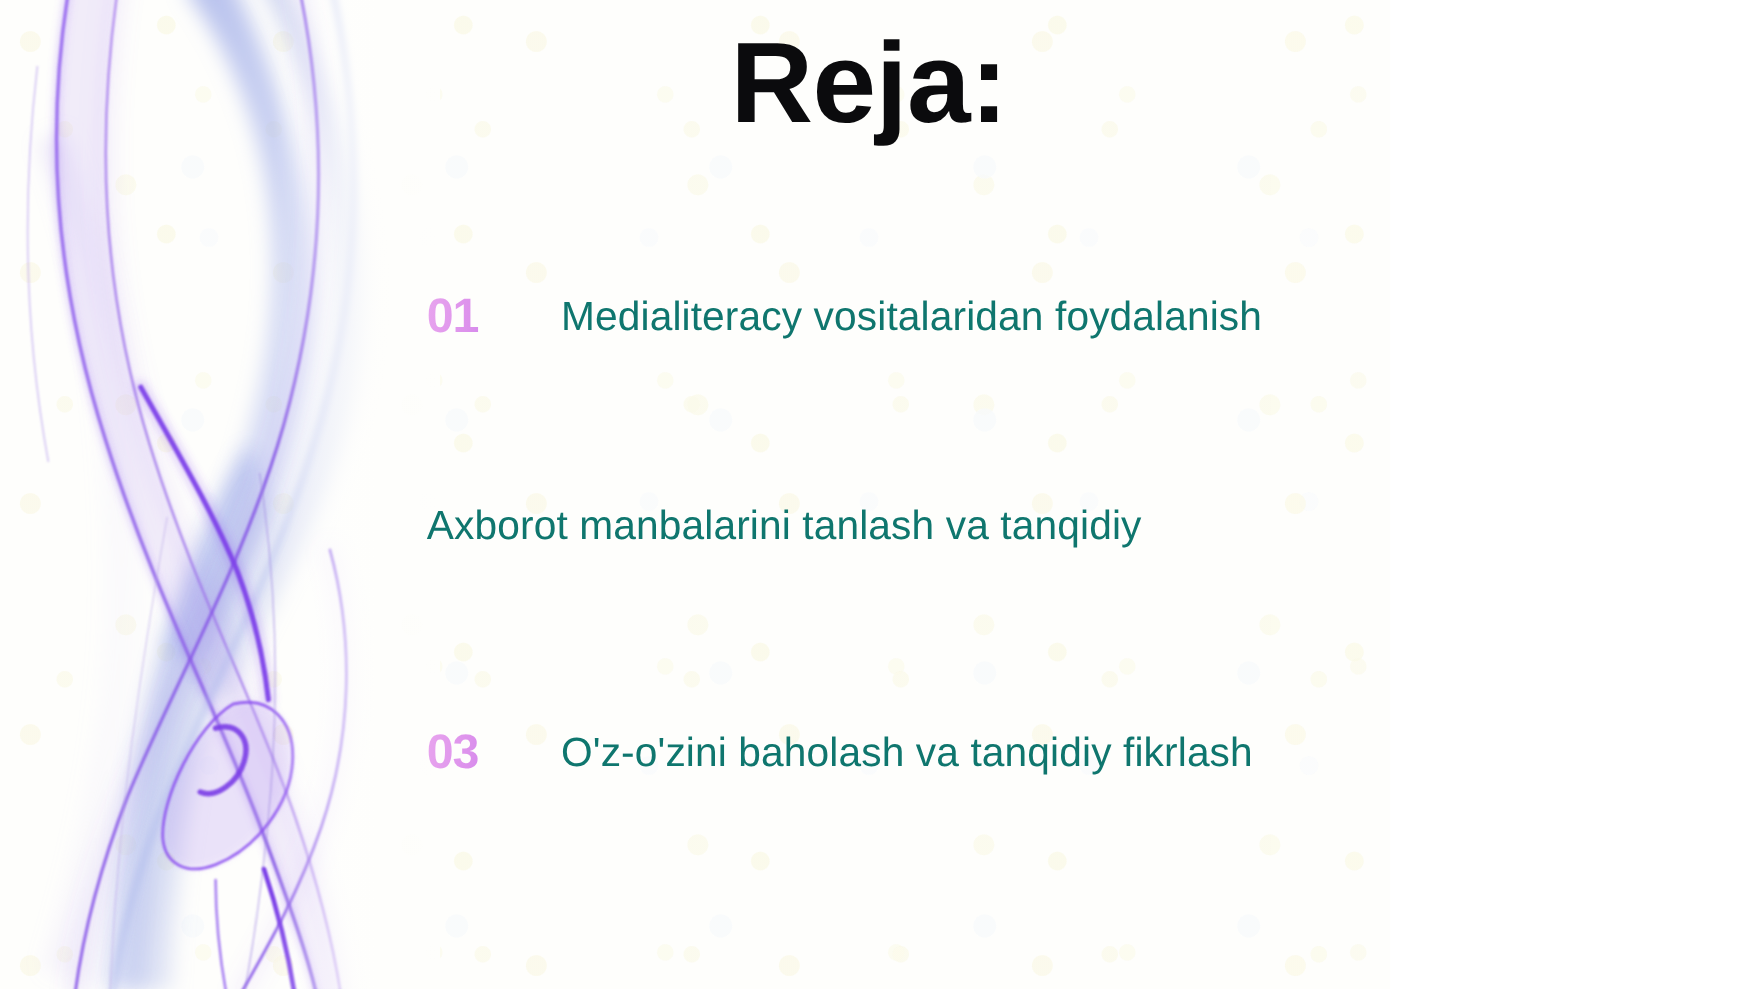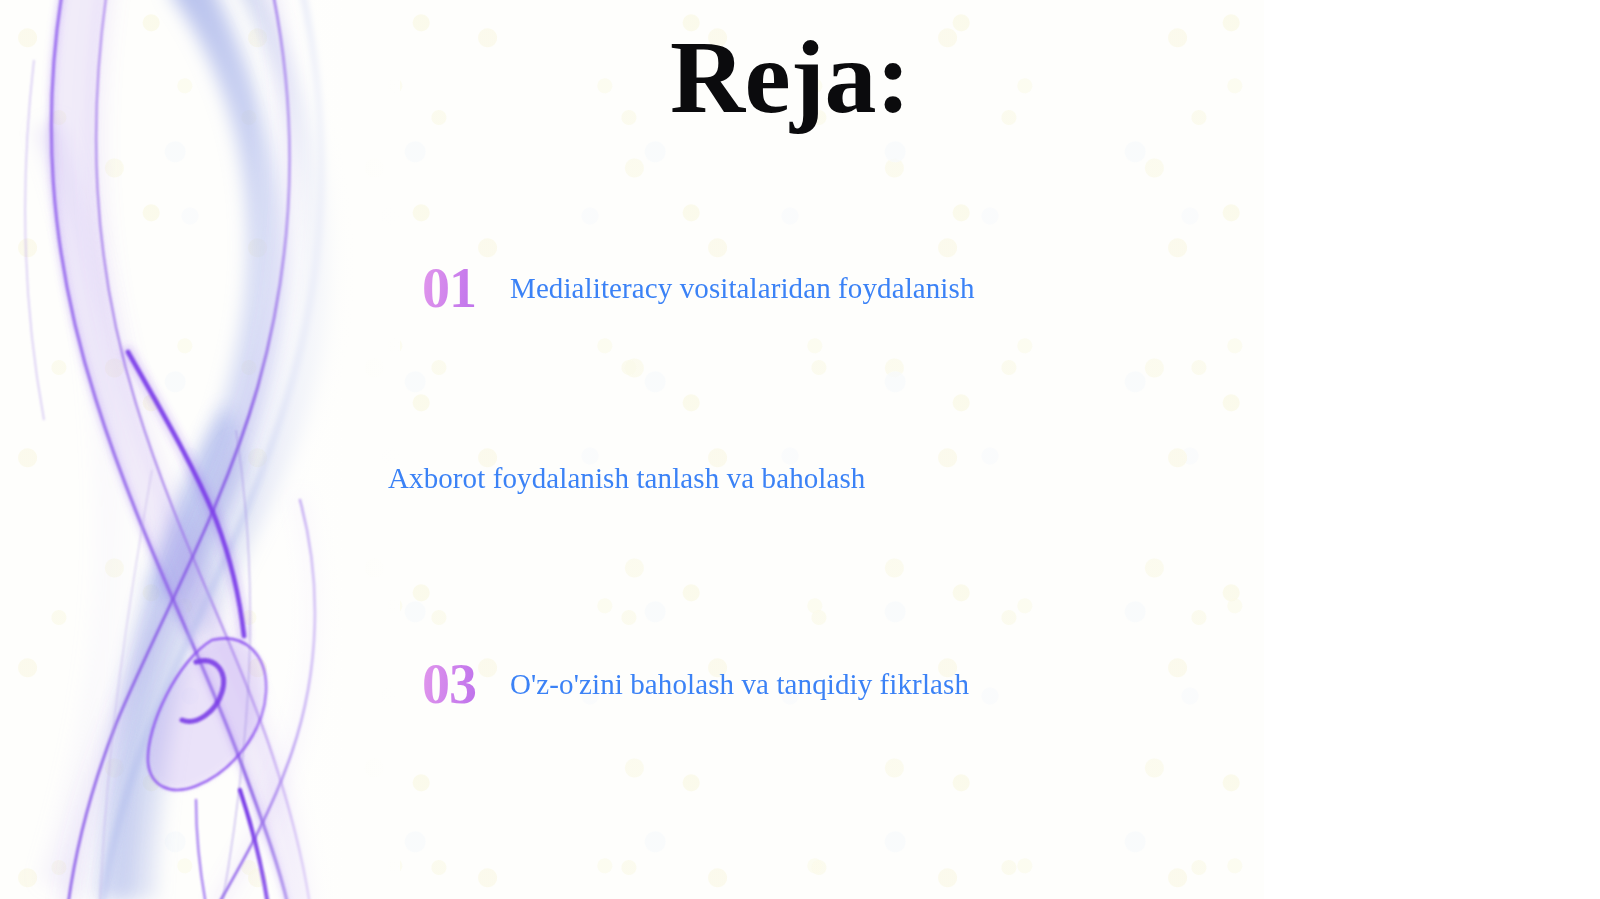--- a/index.html
+++ b/index.html
@@ -8,21 +8,21 @@
     padding: 0;
     background: #ffffff;
   }
 
   .slide {
     position: relative;
     width: 1264px;
     height: 899px;
     overflow: hidden;
     background: #fefefc;
-    font-family: Liberation Serif, serif;
+    font-family: Liberation Sans, sans-serif;
   }
 
   
   .paper-texture {
     position: absolute;
     inset: 0;
     pointer-events: none;
     background-image:
       radial-gradient(circle at 12% 18%, rgba(250,248,228,0.75) 0 9px, rgba(0,0,0,0) 10px),
       radial-gradient(circle at 31% 47%, rgba(250,249,230,0.70) 0 7px, rgba(0,0,0,0) 8px),
@@ -77,38 +77,37 @@
     align-items: center;
     height: 72px;
   }
   .agenda-item.i0 { top: 252px; }
   .agenda-item.i1 { top: 442px; }
   .agenda-item.i2 { top: 648px; }
 
   .item-number {
     width: 122px;
     flex: 0 0 122px;
-    font-size: 56px;
+    font-size: 44px;
     font-weight: 700;
     line-height: 1;
     letter-spacing: -1px;
     background-image: linear-gradient(98deg, #e8a5ee 0%, #dd92ec 32%, #c478ec 66%, #ad63e6 100%);
     -webkit-background-clip: text;
     background-clip: text;
     color: transparent;
     -webkit-text-fill-color: transparent;
     text-shadow: none;
-    text-align: center;
   }
 
   .item-text {
-    font-size: 29px;
+    font-size: 37px;
     font-weight: 400;
     line-height: 1.25;
-    color: #3b82f6;
+    color: #0f766e;
     letter-spacing: 0.1px;
     white-space: nowrap;
   }
 </style>
 </head>
 <body>
 
 <div class="slide">
 
   <div class="paper-texture"></div>
@@ -210,21 +209,21 @@
   <div class="title">Reja:</div>
 
   <div class="agenda">
 
     <div class="agenda-item i0">
       <div class="item-number">01</div>
       <div class="item-text">Medialiteracy vositalaridan foydalanish</div>
     </div>
 
     <div class="agenda-item i1">
-      <div class="item-text">Axborot foydalanish tanlash va baholash</div>
+      <div class="item-text">Axborot manbalarini tanlash va tanqidiy</div>
     </div>
 
     <div class="agenda-item i2">
       <div class="item-number">03</div>
       <div class="item-text">O'z-o'zini baholash va tanqidiy fikrlash</div>
     </div>
 
   </div>
 
 </div>

